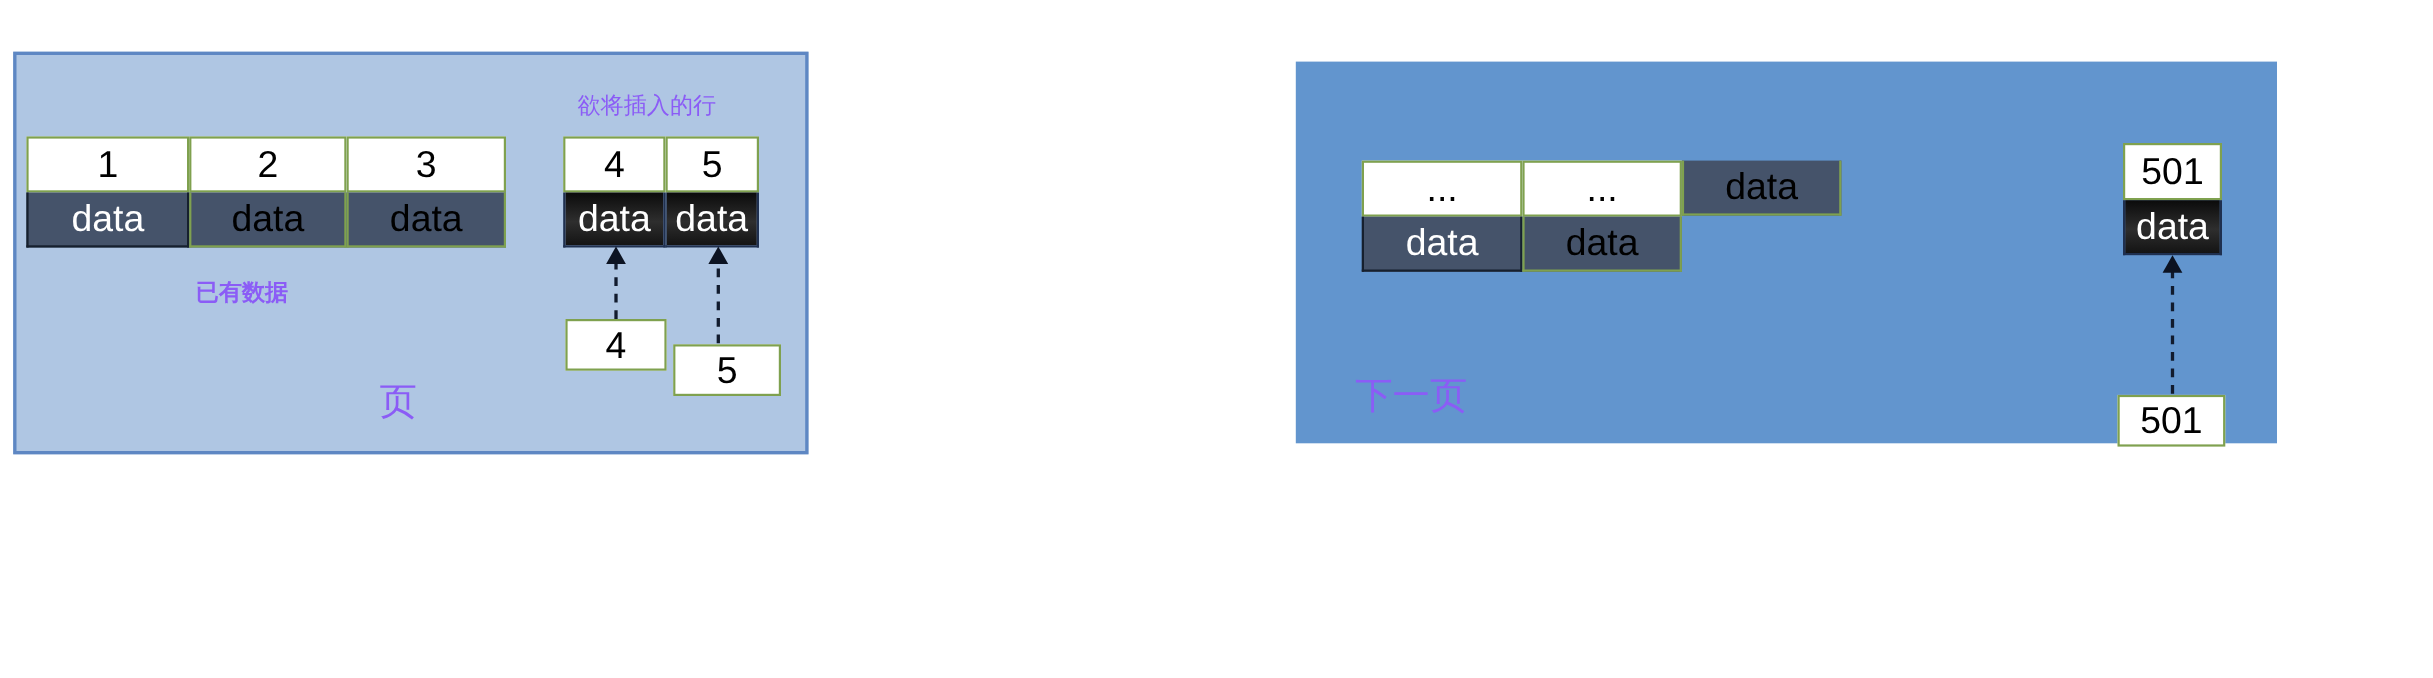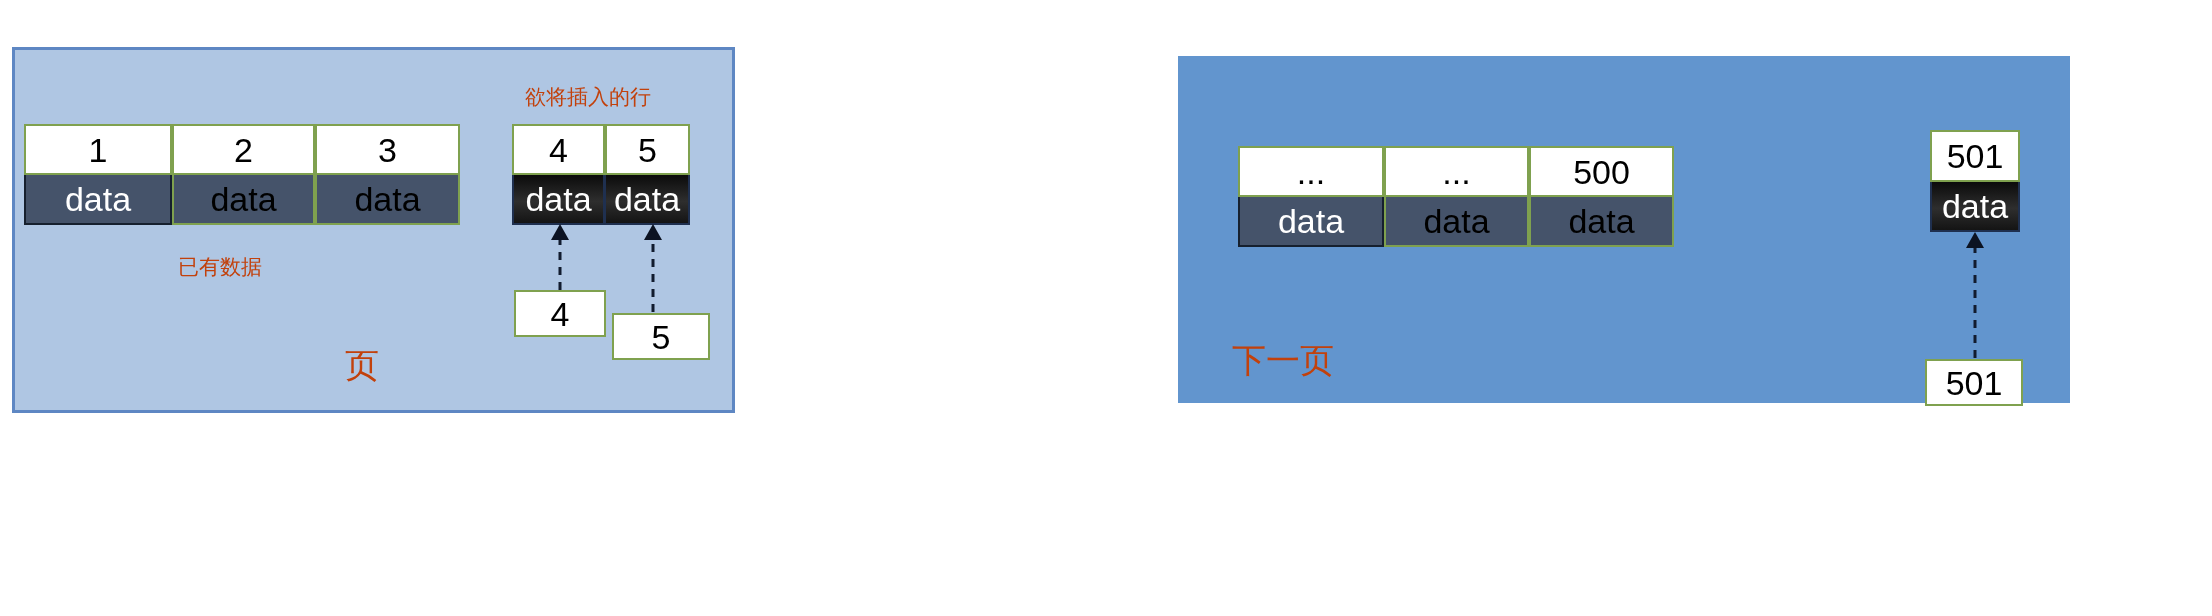--- a/index.html
+++ b/index.html
@@ -44,21 +44,21 @@
   
   .srcbox{
     position:absolute;box-sizing:border-box;
     background:#FFFFFF;border:2px solid #7FA14F;
     display:flex;align-items:center;justify-content:center;
     font-size:34px;color:#000;line-height:1;
   }
 
   
   .lbl{
-    position:absolute;color:#c2410c;line-height:1;white-space:nowrap;
+    position:absolute;color:#8b5cf6;line-height:1;white-space:nowrap;
     font-family:"Liberation Sans","DejaVu Sans",sans-serif;
   }
   .lbl.small{font-size:21px;}
   .lbl.big{font-size:34px;}
 
   
   .arrow{position:absolute;}
 </style>
 </head>
 <body>
@@ -75,21 +75,21 @@
     <div class="col">
       <div class="ccell num" style="width:143px;height:51px;">2</div>
       <div class="ccell datarow" style="width:143px;height:50px;">data</div>
     </div>
     <div class="col">
       <div class="ccell num" style="width:145px;height:51px;">3</div>
       <div class="ccell datarow" style="width:145px;height:50px;">data</div>
     </div>
   </div>
 
-  <div class="lbl small" id="lbl-existing" style="left:178px;top:256px;">已有数据</div>
+  <div class="lbl small" id="lbl-existing" style="left:178px;top:256px;font-weight:bold;">已有数据</div>
 
   <div class="lbl small" id="lbl-insert" style="left:525px;top:86px;">欲将插入的行</div>
 
   <div class="cellgrid" id="left-insert" style="left:512px;top:124px;">
     <div class="col">
       <div class="ccell num" style="width:93px;height:51px;">4</div>
       <div class="ccell dark" style="width:93px;height:50px;">data</div>
     </div>
     <div class="col">
       <div class="ccell num" style="width:85px;height:51px;">5</div>
@@ -116,21 +116,20 @@
   <div class="cellgrid" id="right-existing" style="left:1238px;top:146px;">
     <div class="col">
       <div class="ccell num" style="width:146px;height:51px;">...</div>
       <div class="ccell datarow first" style="width:146px;height:50px;">data</div>
     </div>
     <div class="col">
       <div class="ccell num" style="width:145px;height:51px;">...</div>
       <div class="ccell datarow" style="width:145px;height:50px;">data</div>
     </div>
     <div class="col">
-      <div class="ccell num" style="width:145px;height:51px;">500</div>
       <div class="ccell datarow" style="width:145px;height:50px;">data</div>
     </div>
   </div>
 
   <div class="cellgrid" id="right-insert" style="left:1930px;top:130px;">
     <div class="col">
       <div class="ccell num" style="width:90px;height:52px;">501</div>
       <div class="ccell dark" style="width:90px;height:50px;">data</div>
     </div>
   </div>

